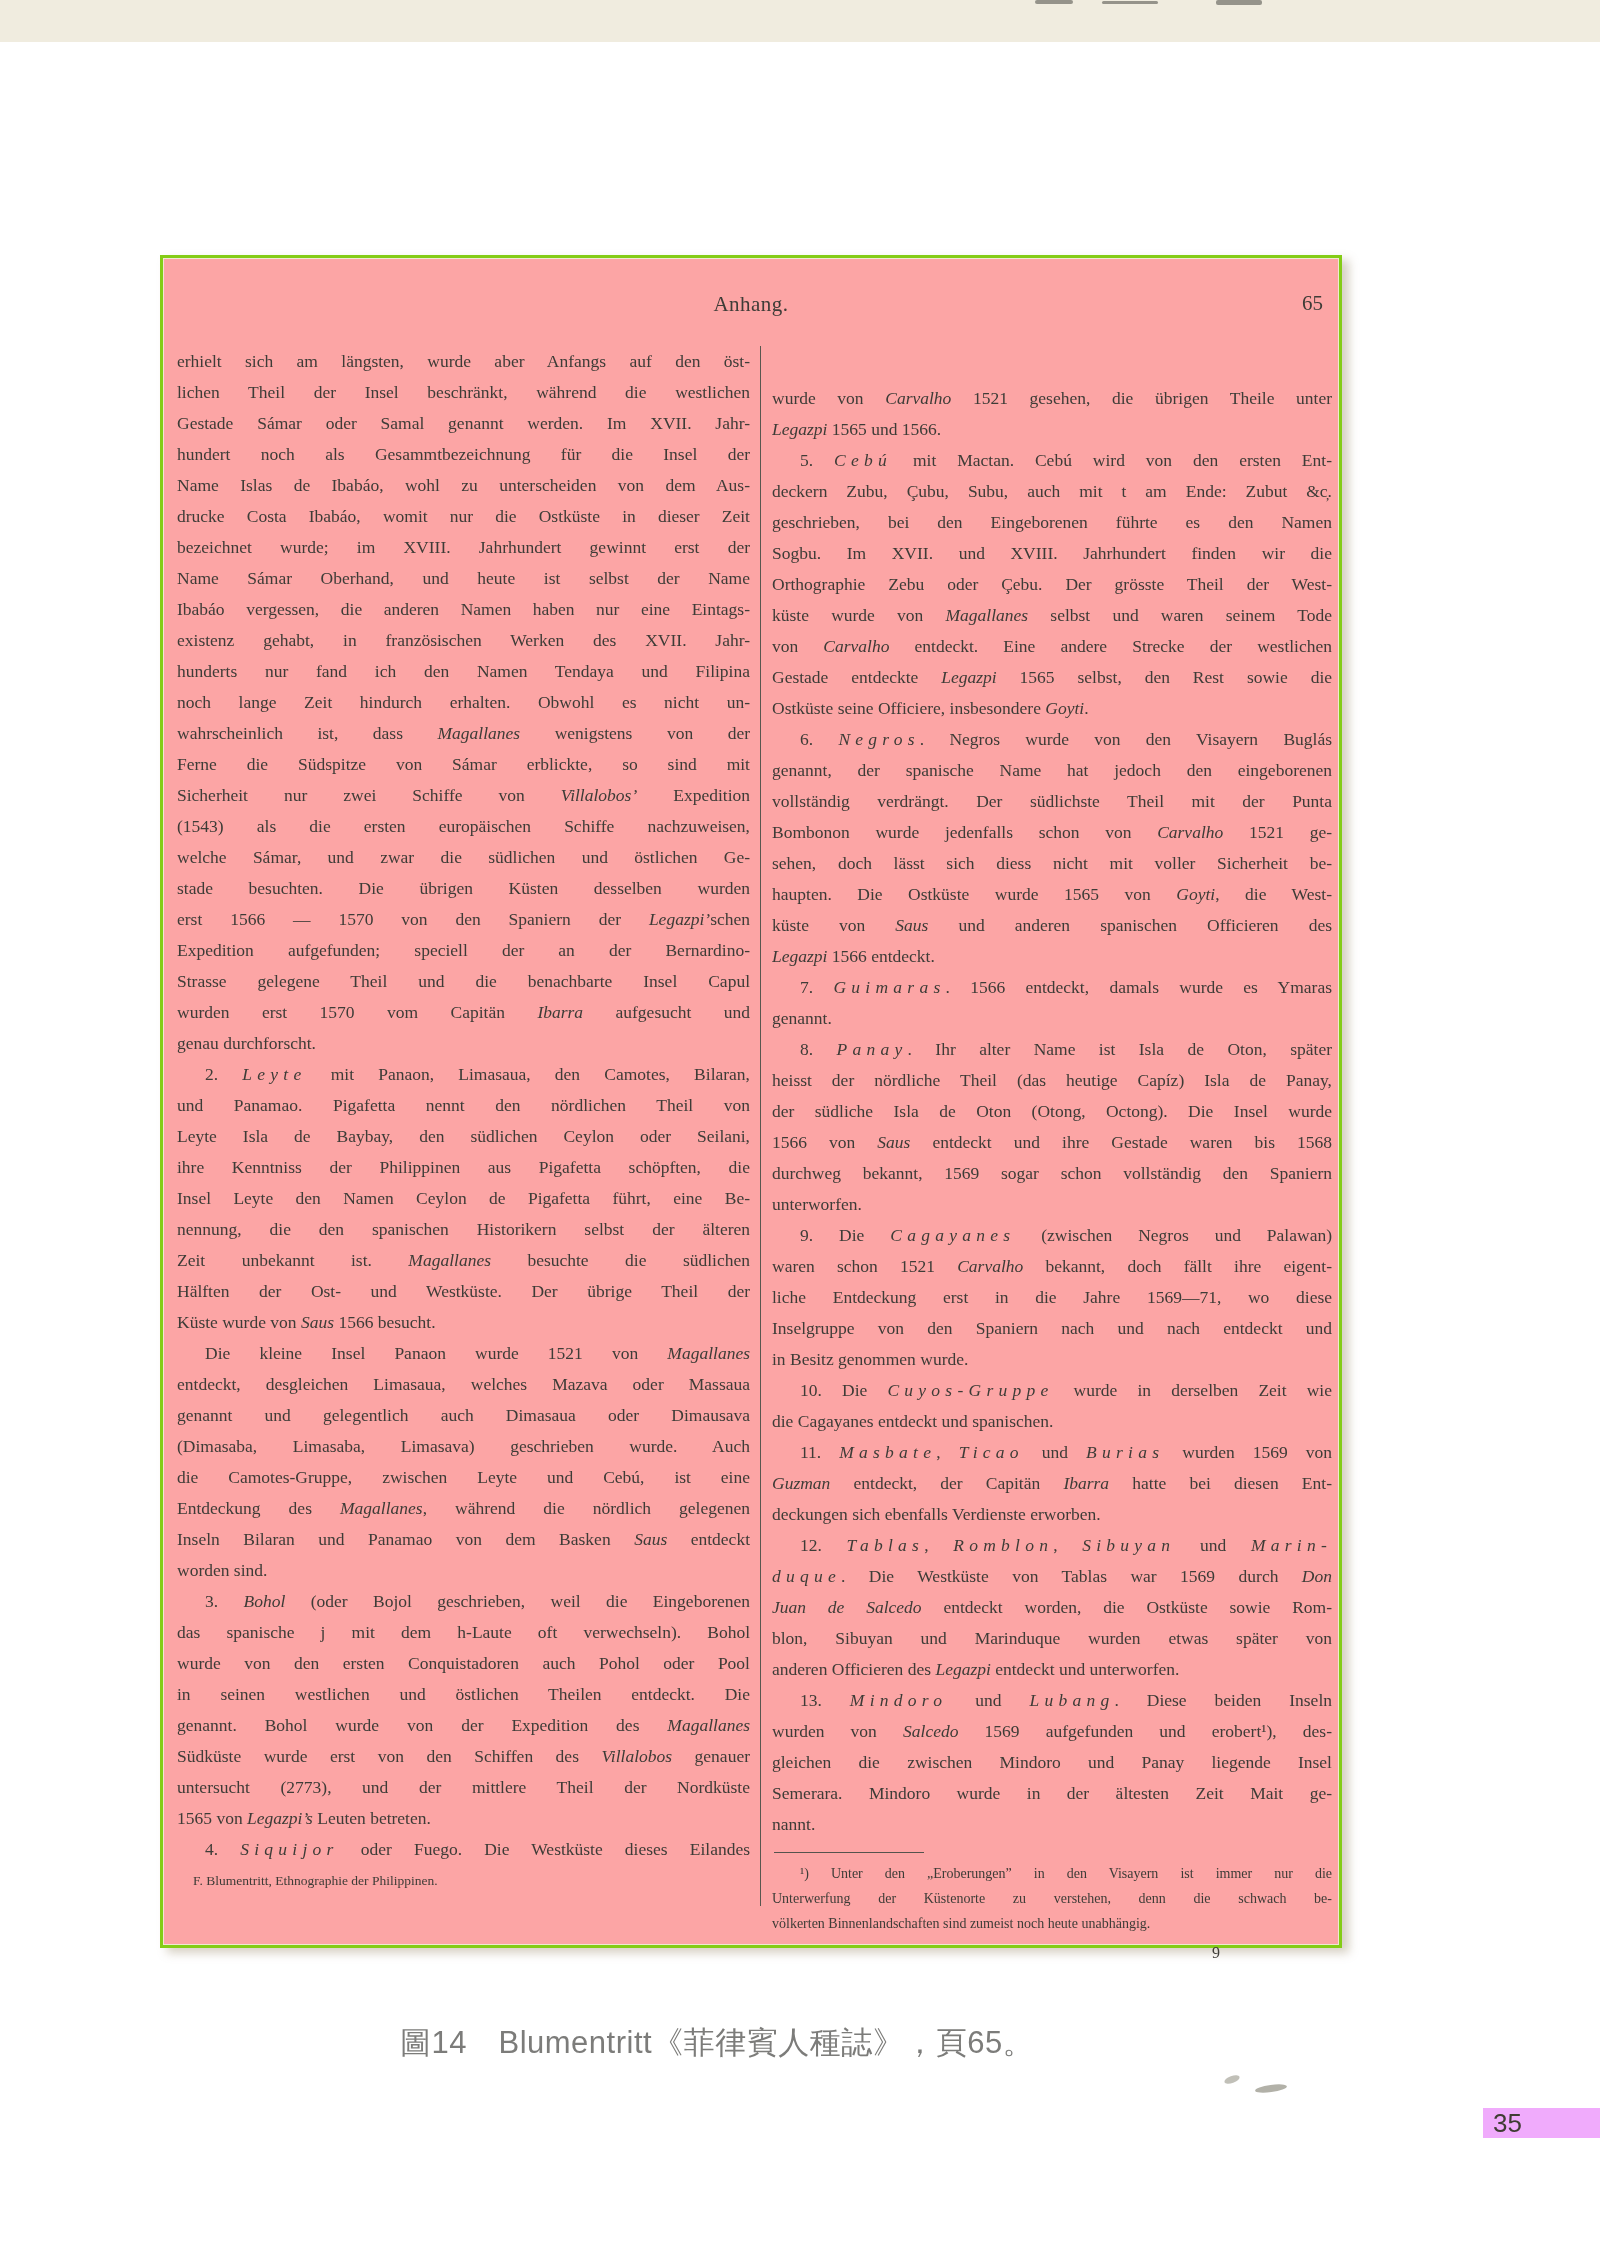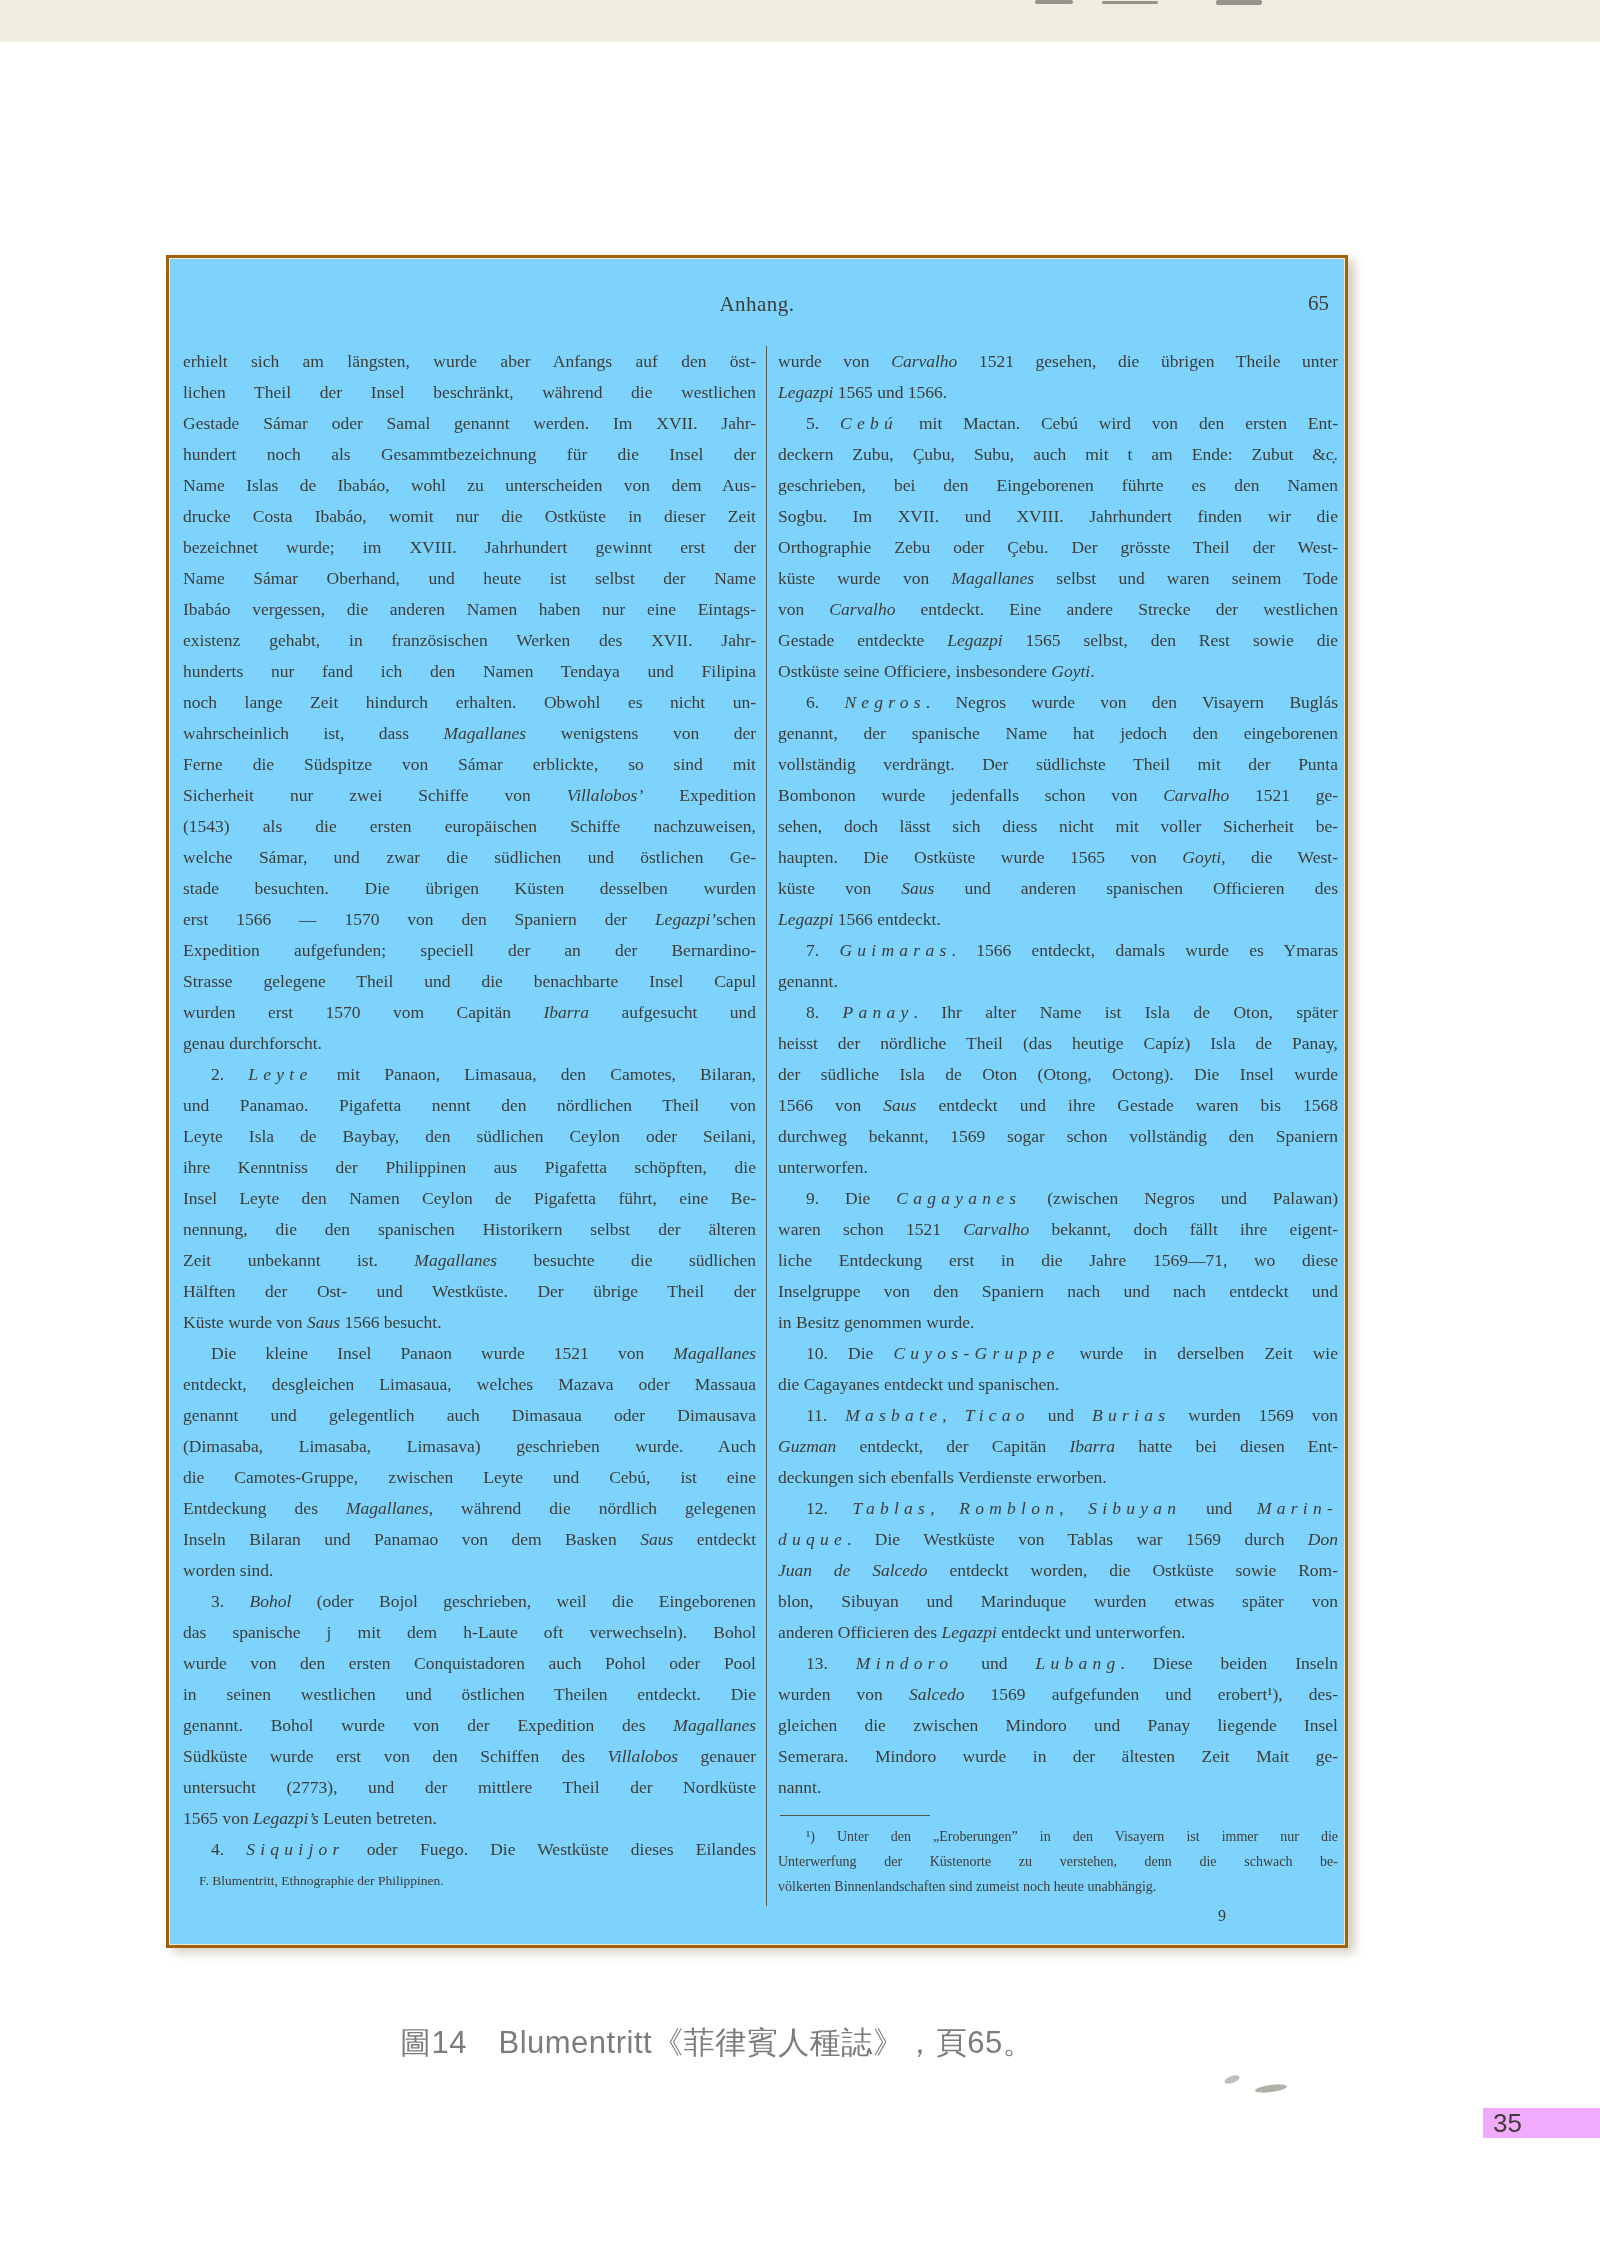--- a/index.html
+++ b/index.html
@@ -10,32 +10,32 @@
   }
   
   .top-band{position:absolute;left:0;top:0;width:1600px;height:42px;background:#f0ecdf;}
   .speck{position:absolute;background:#4a4a44;opacity:.55;border-radius:2px;}
   .speck.s1{left:1035px;top:0;width:38px;height:4px;}
   .speck.s2{left:1102px;top:1px;width:56px;height:3px;}
   .speck.s3{left:1216px;top:0;width:46px;height:5px;}
 
   
   .scan-wrap{
-    position:absolute;left:166px;top:255px;width:1176px;height:1687px;
-    background:#7dd3fc;border:3px solid #a16207;
+    position:absolute;left:160px;top:255px;width:1176px;height:1687px;
+    background:#fca5a5;border:3px solid #84cc16;
     box-shadow:7px 5px 9px rgba(150,135,100,.38), inset 0 0 0 1px #efe8d2;
   }
   .scan-title{position:absolute;top:34px;left:0;width:100%;text-align:center;
     font-size:21px;letter-spacing:.5px;color:#3e3c37;}
   .scan-pagenum{position:absolute;top:33px;right:16px;font-size:21px;color:#3e3c37;}
   .divider{position:absolute;left:597px;top:88px;width:1px;height:1560px;background:#59574f;}
 
   .col{position:absolute;top:88px;color:#3e3c37;font-size:17.5px;}
   .col-left{left:14px;width:573px;}
-  .col-right{left:609px;width:560px;}
+  .col-right{left:609px;width:560px;margin-top:37px;}
 
   .tl{height:31px;line-height:31px;text-align:justify;text-align-last:justify;overflow:hidden;}
   .tl.endl{text-align-last:left;}
   .tl.ind{text-indent:28px;}
   .it{font-style:italic;}
   .sp{letter-spacing:.3em;}
   .tl.imprint{font-size:13.5px;text-align-last:left;text-indent:16px;}
   .fnrule{width:150px;border-top:1.5px solid #55534d;margin:12px 0 8px 2px;height:0;}
   .tl.fn{font-size:14px;height:25px;line-height:25px;}
   .sig{margin-top:8px;padding-right:112px;text-align:right;font-size:16px;color:#3e3c37;}

